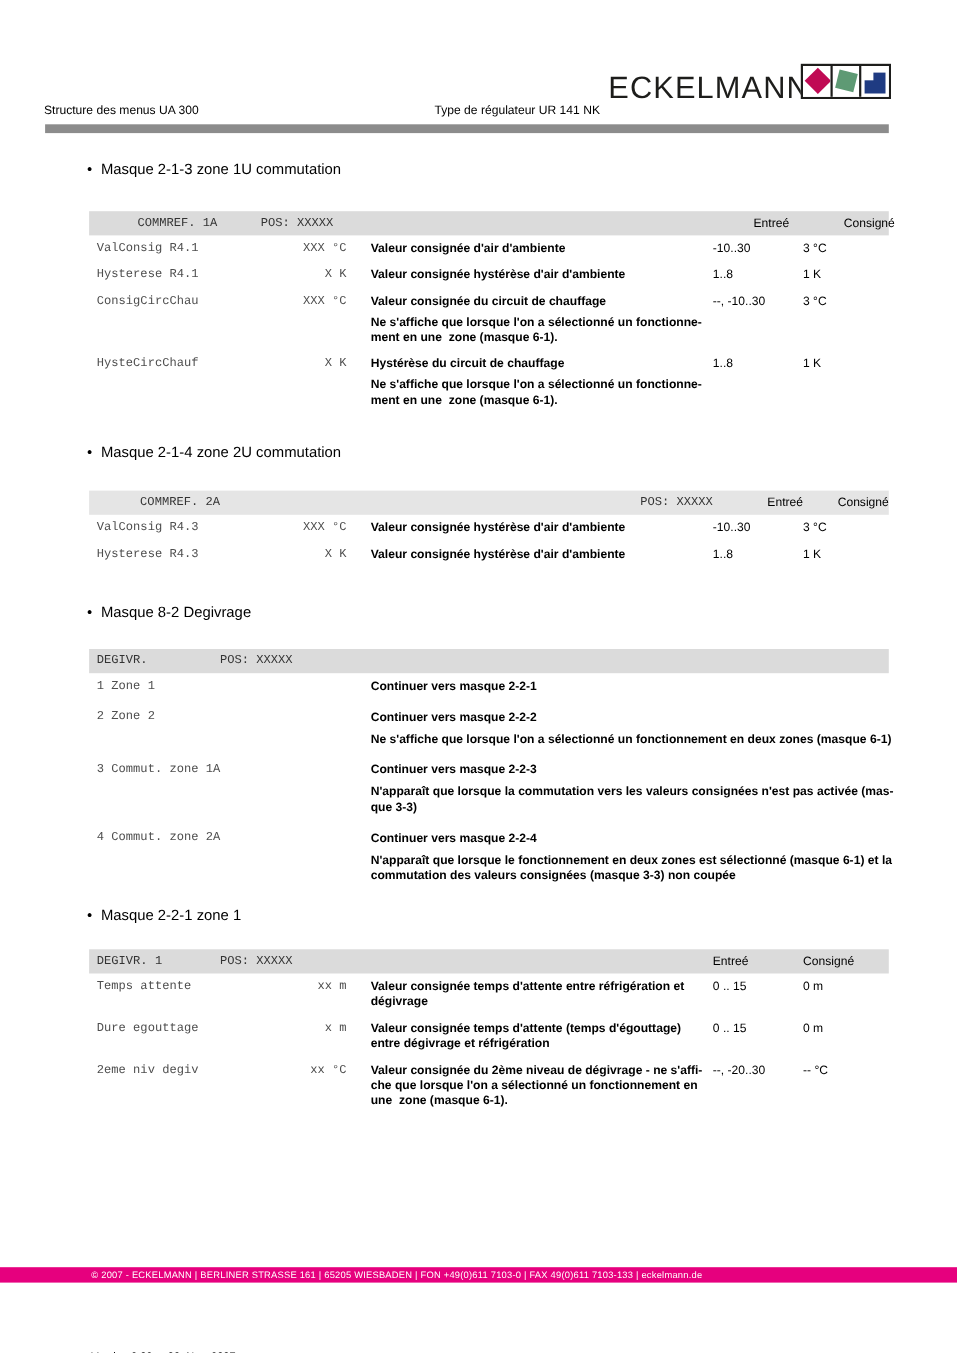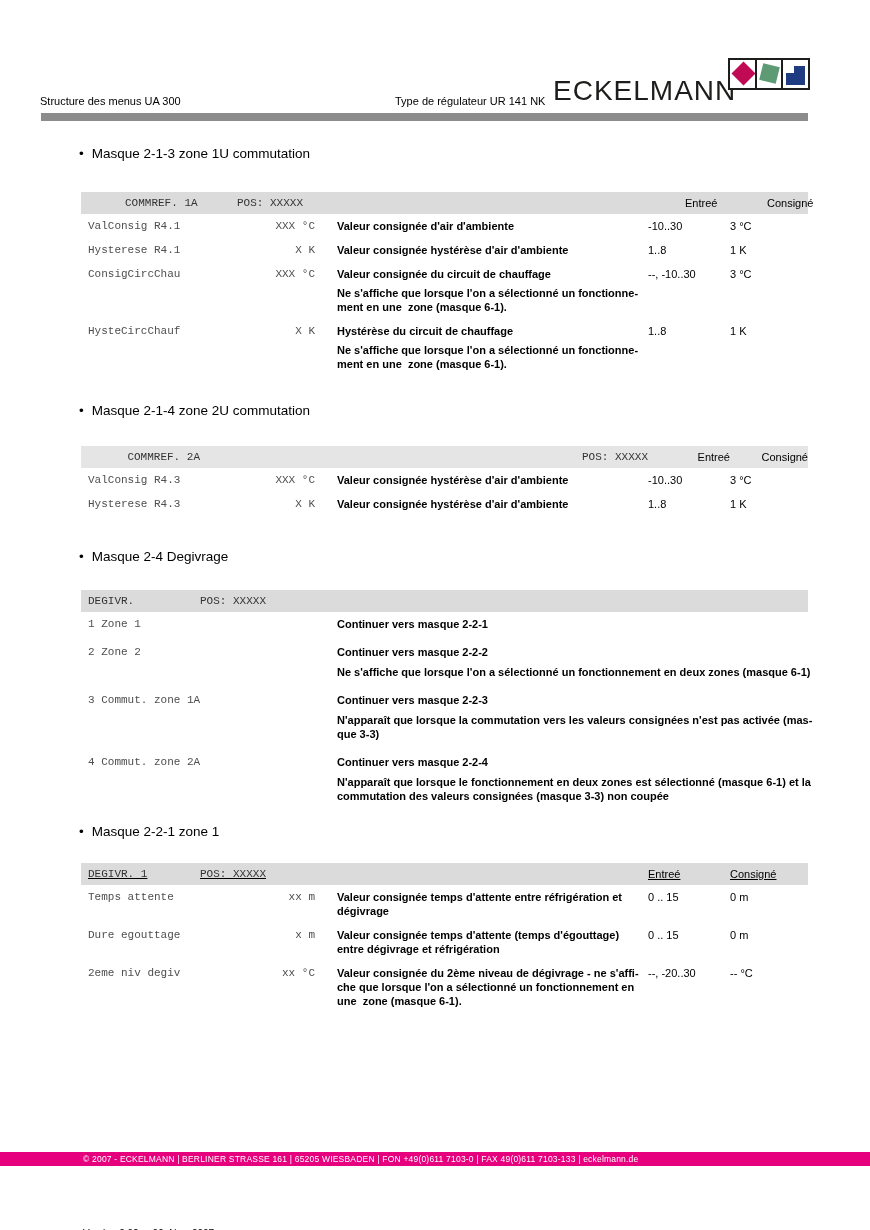--- a/index.html
+++ b/index.html
@@ -5,21 +5,21 @@
   html,body{margin:0;padding:0;background:#fff;}
   #page{position:relative;width:870px;height:1230px;background:#fff;overflow:hidden;
         font-family:"Liberation Sans",sans-serif;color:#000;}
 
   
   .hdr-left{position:absolute;left:40px;top:95px;font-size:11px;}
   .hdr-right{position:absolute;left:395px;top:95px;font-size:11px;}
   .graybar{position:absolute;left:41px;top:113px;width:767px;height:8px;background:#8C8C8C;}
 
   
-  .wordmark{position:absolute;left:553px;top:75px;font-size:28px;letter-spacing:1px;color:#1d1d1b;}
+  .wordmark{position:absolute;left:553px;top:64px;font-size:28px;letter-spacing:1px;color:#1d1d1b;}
   .logomark{position:absolute;left:728px;top:58px;width:82px;height:32px;border:2px solid #1d1d1b;
             display:flex;background:#fff;box-sizing:border-box;}
   .cell{flex:1;position:relative;background:#fff;overflow:hidden;}
   .cell + .cell{border-left:2px solid #1d1d1b;}
   .dia-m{position:absolute;left:5px;top:5px;width:17px;height:17px;transform:rotate(45deg);}
   .dia-g{position:absolute;left:4px;top:5px;width:17px;height:17px;transform:rotate(14deg);}
   .sq-b{position:absolute;right:3px;bottom:3px;width:19px;height:19px;}
   .notch{position:absolute;left:1px;top:3px;width:10px;height:10px;background:#fff;}
 
   
@@ -154,21 +154,21 @@
       <span class="c-val mono">X K</span>
       <span class="c-desc">
         <span class="d">Valeur consignée hystérèse d'air d'ambiente</span>
         <span class="n"></span>
       </span>
       <span class="c-ent">1..8</span>
       <span class="c-con">1 K</span>
     </div>
   </div>
 
-  <div class="sec-title st3">Masque 2-4 Degivrage</div>
+  <div class="sec-title st3">Masque 8-2 Degivrage</div>
   <div class="tbl tb3 t3">
     <div class="thead" style="background: rgb(219, 219, 219);">
       <span class="h-name">DEGIVR.</span>
       <span class="h-pos">POS: XXXXX</span>
       <span></span>
         <span></span>
     </div>
     <div class="trow">
       <span class="c-name mono">1 Zone 1</span>
       <span class="c-desc">
@@ -196,21 +196,21 @@
       <span class="c-desc">
         <span class="d">Continuer vers masque 2-2-4</span>
         <span class="n">N'apparaît que lorsque le fonctionnement en deux zones est sélectionné (masque 6-1) et la
 commutation des valeurs consignées (masque 3-3) non coupée</span>
       </span>
     </div>
   </div>
 
   <div class="sec-title st4">Masque 2-2-1 zone 1</div>
   <div class="tbl tb4">
-    <div class="thead" style="background: rgb(219, 219, 219); text-decoration: underline;">
+    <div class="thead" style="background: rgb(219, 219, 219);">
       <span class="h-name">DEGIVR. 1</span>
       <span class="h-pos">POS: XXXXX</span>
       <span>Entreé</span>
       <span>Consigné</span>
     </div>
     <div class="trow">
       <span class="c-name mono">Temps attente</span>
       <span class="c-val mono">xx m</span>
       <span class="c-desc">
         <span class="d">Valeur consignée temps d'attente entre réfrigération et

